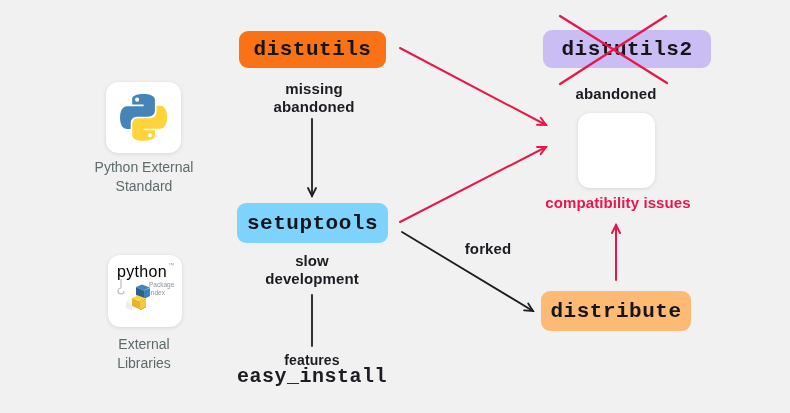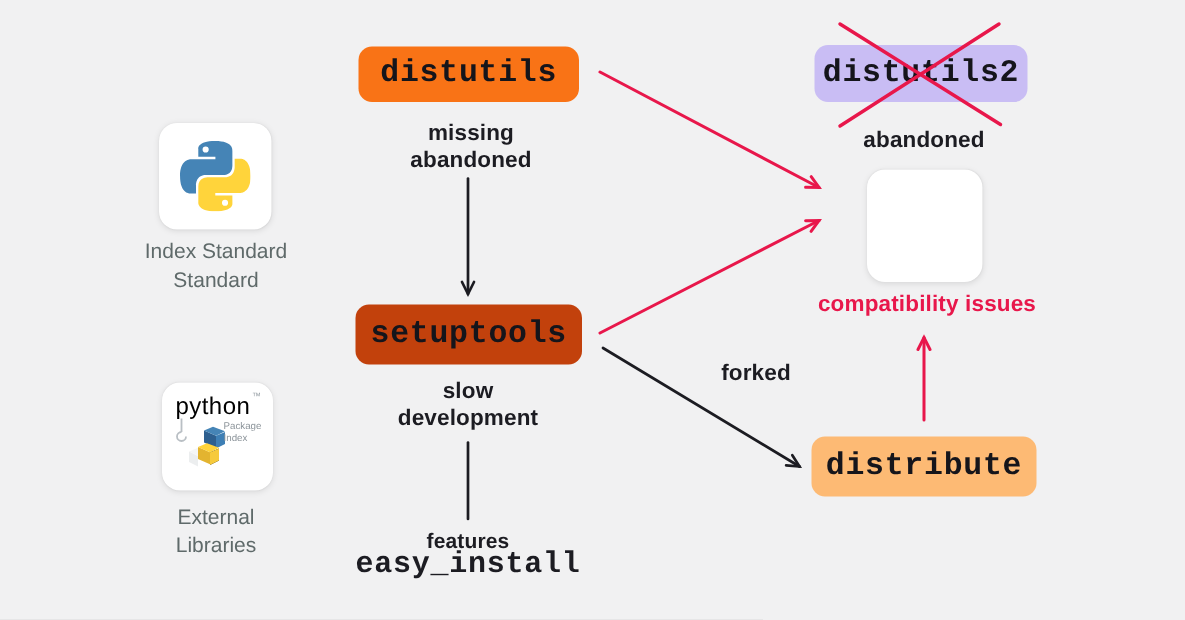--- a/index.html
+++ b/index.html
@@ -8,42 +8,42 @@
     background:var(--bg,#f1f1f2);
     font-family:"Liberation Sans", sans-serif;
   }
   
   .node{
     position:absolute; display:flex; align-items:center; justify-content:center;
     font-family:"Liberation Mono", monospace; font-weight:bold; font-size:21px;
     color:#15151b; border-radius:9px; z-index:2; letter-spacing:0.5px;
   }
   .node-distutils {left:239px; top:31px;  width:147px; height:37px;}
-  .node-distutils2{left:543px; top:30px;  width:142px; height:38px;}
+  .node-distutils2{left:543px; top:30px;  width:168px; height:38px;}
   .node-setuptools{left:237px; top:203px; width:151px; height:40px;}
   .node-distribute{left:541px; top:291px; width:150px; height:40px;}
   
   .whitebox{
     position:absolute; background:#ffffff; border-radius:12px; z-index:1;
     box-shadow:0 1px 4px rgba(0,0,0,.10), 0 0 1px rgba(0,0,0,.06);
   }
   .box-pystd{left:106px; top:82px;  width:75px; height:71px; display:flex; align-items:center; justify-content:center;}
   .box-empty{left:578px; top:113px; width:77px; height:75px;}
   .box-pypi {left:108px; top:255px; width:74px; height:72px;}
   
   .ann{
     position:absolute; transform:translateX(-50%); text-align:center;
     font-weight:bold; font-size:15px; line-height:1.22; color:var(--ink,#1c1c22);
     z-index:3; white-space:nowrap; letter-spacing:0.1px;
   }
   .ann-missing   {left:314px; top:80px;}
   .ann-slowdev   {left:312px; top:252px;}
   .ann-abandoned {left:616px; top:85px;}
   .ann-compat    {left:618px; top:194px; color:var(--red,#e8174b); font-size:15px;}
-  .ann-forked    {left:504px; top:240px;}
+  .ann-forked    {left:488px; top:240px;}
   .ann-command   {left:312px; top:352px; font-size:14px;}
   .ann-easyinstall{left:312px; top:365px; font-family:Liberation Mono, monospace; font-size:20px; letter-spacing:0.5px;}
   .graylabel{
     position:absolute; transform:translateX(-50%); text-align:center;
     font-weight:normal; font-size:14px; line-height:1.35; color:var(--gray,#5f6a6a);
     z-index:3; white-space:nowrap;
   }
   .lbl-pystd{left:144px; top:158px;}
   .lbl-ext  {left:144px; top:335px;}
   
@@ -100,39 +100,39 @@
         <path d="M18 21 l8 3.5 v8 l-8 -3.5 z" fill="#e3b430"></path>
         <path d="M26 24.5 l6 -2.5 v8 l-6 3 z" fill="#ffd festival43b"></path>
         <path d="M26 24.5 l6 -2.5 v8 l-6 3 z" fill="#f6ca3c"></path>
         <path d="M18 21 l6 -2.5 l8 3 l-6 3 z" fill="#ffd43b"></path>
       </g>
     </svg>
   </div>
 
   <div class="node node-distutils" style="background: #f97316;">distutils</div>
   <div class="node node-distutils2" style="background: rgb(201, 189, 244);">distutils2</div>
-  <div class="node node-setuptools" style="background: #c2410c;">setuptools</div>
+  <div class="node node-setuptools" style="background: #7dd3fc;">setuptools</div>
   <div class="node node-distribute" style="background: #fdba74;">distribute</div>
 
   <div class="ann ann-missing">
     <span>missing</span><br>
     <span>abandoned</span>
   </div>
   <div class="ann ann-slowdev">
     <span>slow</span><br>
     <span>development</span>
   </div>
   <div class="ann ann-abandoned">abandoned</div>
   <div class="ann ann-compat">compatibility issues</div>
   <div class="ann ann-forked">forked</div>
   <div class="ann ann-command">features</div>
   <div class="ann ann-easyinstall">easy_install</div>
 
   <div class="graylabel lbl-pystd">
-    <span>Index Standard</span><br>
+    <span>Python External</span><br>
     <span>Standard</span>
   </div>
   <div class="graylabel lbl-ext">
     <span>External</span><br>
     <span>Libraries</span>
   </div>
 
   <svg class="arrows" width="790" height="413" viewBox="0 0 790 413">
     <defs>
       <marker id="ah-black" markerWidth="14" markerHeight="14" refX="9.5" refY="5.5" orient="auto" markerUnits="userSpaceOnUse">

